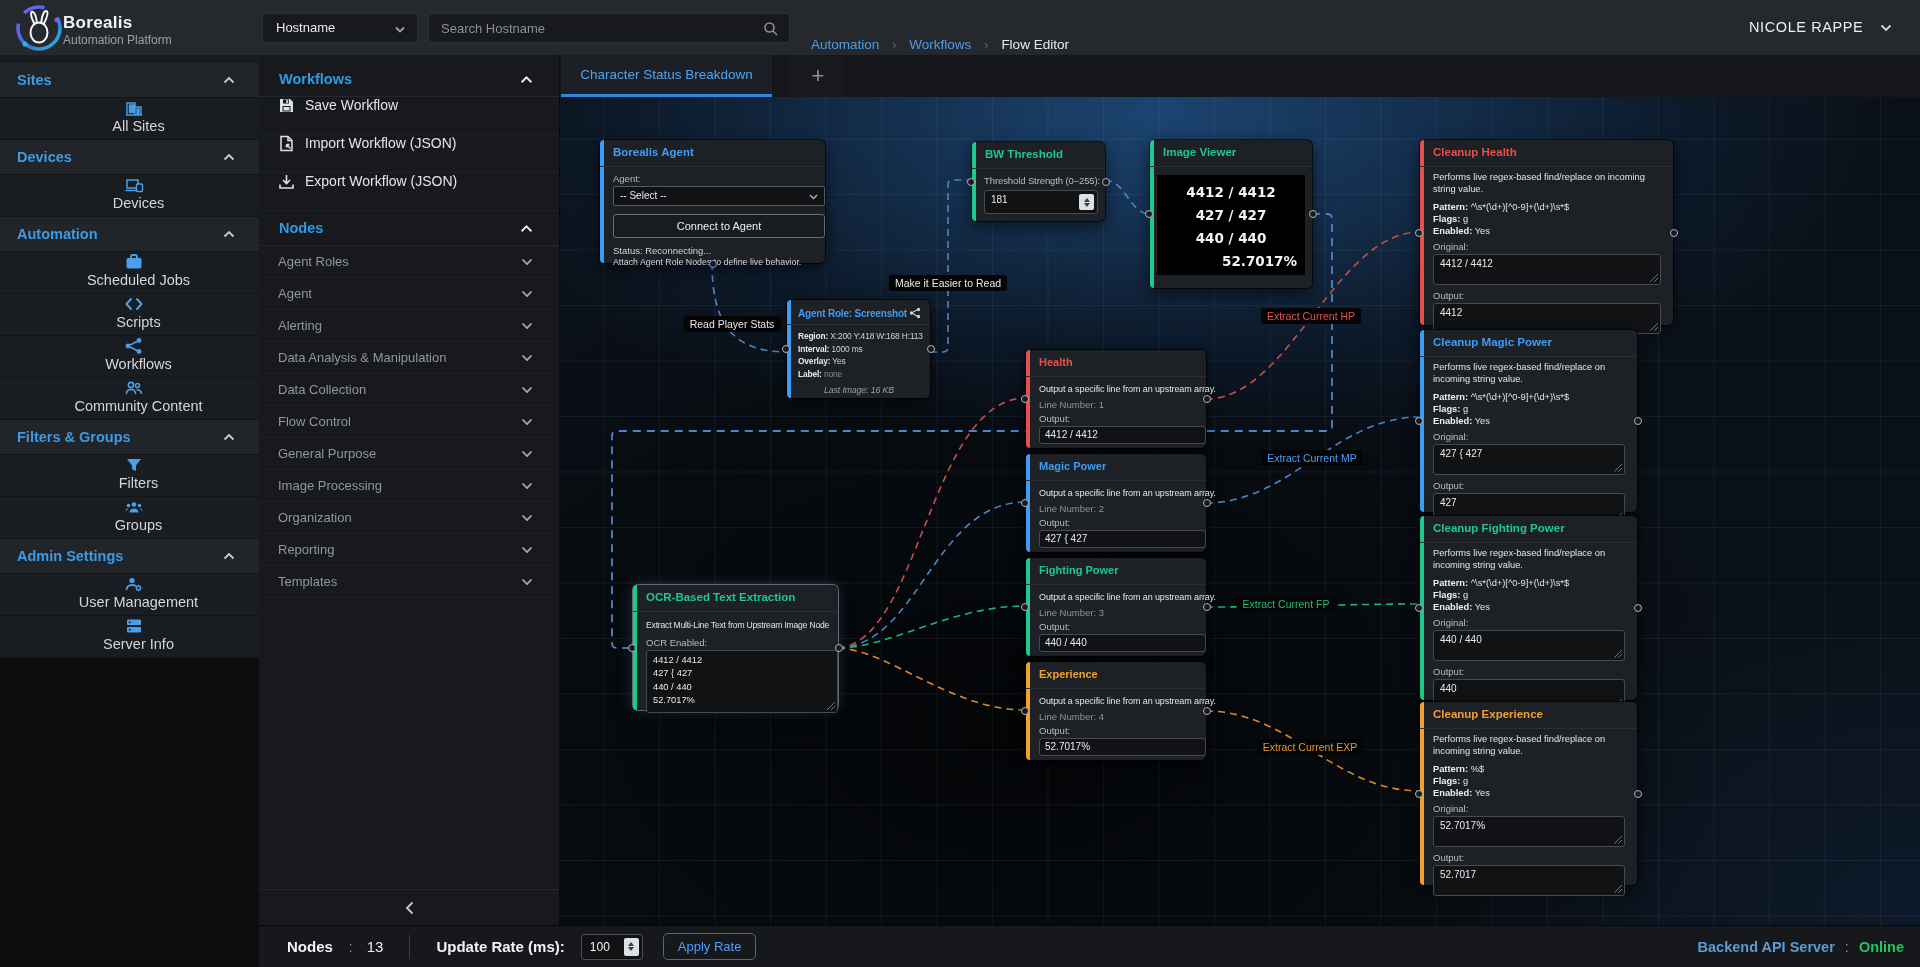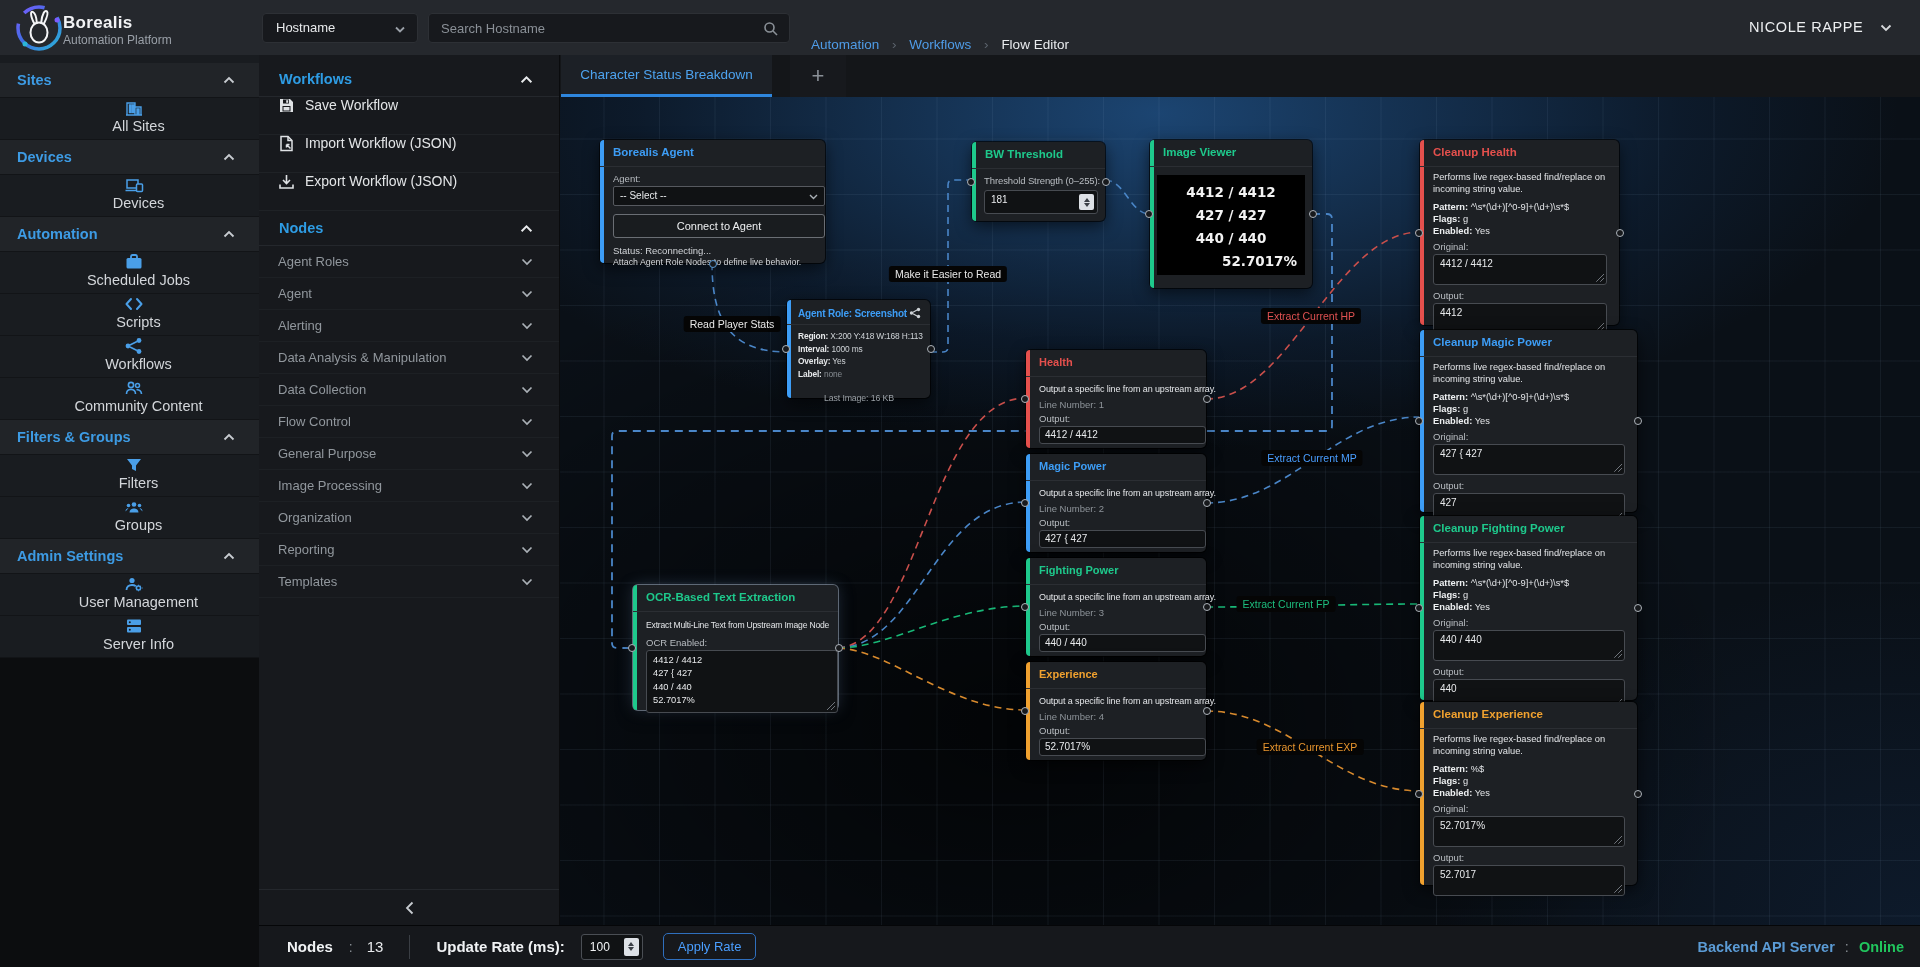--- a/index.html
+++ b/index.html
@@ -82,21 +82,21 @@
   #nb-connect { margin-top:8px; height:24px; border:1px solid #6a6e74; border-radius:3px; background:#191c1f; color:#edeff1; font-size:11px; display:flex; align-items:center; justify-content:center; }
   #nb-status { margin-top:7px; font-size:9.5px; color:#d2d5d9; }
   #nb-hint { font-size:8.8px; color:#d2d5d9; margin-top:1px; white-space:nowrap; }
   
   #node-agentrole .ntitle { font-size:10px; letter-spacing:-.2px; padding:8px 22px 5px 11px; }
   #node-agentrole .nbody { padding:5px 2px 5px 11px; font-size:8.4px; line-height:1.5; letter-spacing:-.15px; white-space:nowrap; }
   #node-agentrole .lbl { font-weight:bold; color:#e6e8ea; }
   #node-agentrole .val { color:#cfd3d7; }
   #node-agentrole .muted { color:#878d93; }
   #ar-share { position:absolute; right:9px; top:7px; }
-  #ar-last { text-align:center; color:#9aa0a6; font-size:8.8px; margin-top:12px; padding-right:8px; }
+  #ar-last { text-align:center; color:#9aa0a6; font-size:8.8px; margin-top:4px; padding-right:8px;font-style:italic; }
   
   #node-bw .nbody { padding:6px 7px 8px 12px; }
   #node-bw .flabel { white-space:nowrap; letter-spacing:-.1px; }
   #bw-input { margin-top:4px; height:24px; width:114px; }
   .spinner { position:absolute; right:3px; top:3px; bottom:3px; width:15px; background:#dde1e6; border-radius:2px; display:flex; flex-direction:column; align-items:center; justify-content:center; gap:1px; }
   .spinner i { display:block; width:0; height:0; border-left:3.5px solid transparent; border-right:3.5px solid transparent; }
   .spinner .up { border-bottom:4px solid #3a3f46; }
   .spinner .dn { border-top:4px solid #3a3f46; }
   
   #iv-img { margin:1px 0 0 0; width:148px; height:100px; background:#000; color:#f2f2f2; font-family:"DejaVu Sans",sans-serif; font-weight:bold; font-size:13.5px; text-align:center; padding-top:6px; line-height:23px; }
@@ -419,21 +419,21 @@
     <path d="M278,551 C360,548 373,405 466,405" stroke="#4a86c8" stroke-width="1.6" stroke-dasharray="7 5"></path>
     <path d="M278,551 C330,551 390,509 466,509" stroke="#18b877" stroke-width="1.6" stroke-dasharray="7 5"></path>
     <path d="M278,551 C330,553 390,613 466,613" stroke="#d88a2d" stroke-width="1.6" stroke-dasharray="7 5"></path>
     <path d="M646,302 C730,302 775,135 860,135" stroke="#c94f4b" stroke-width="1.6" stroke-dasharray="7 5"></path>
     <path d="M646,406 C730,406 775,320 860,320" stroke="#4a86c8" stroke-width="1.6" stroke-dasharray="7 5"></path>
     <path d="M646,510 C720,510 790,507 860,507" stroke="#18b877" stroke-width="1.6" stroke-dasharray="7 5"></path>
     <path d="M646,614 C730,614 775,694 860,694" stroke="#d88a2d" stroke-width="1.6" stroke-dasharray="7 5"></path>
   </svg>
 
   <div class="edge-label" style="left:172px;top:227px;">Read Player Stats</div>
-  <div class="edge-label" style="left:388px;top:177px;">Make it Easier to Read</div>
+  <div class="edge-label" style="left:388px;top:186px;">Make it Easier to Read</div>
   <div class="edge-label el-red" style="left:751px;top:219px;">Extract Current HP</div>
   <div class="edge-label el-blue" style="left:752px;top:361px;">Extract Current MP</div>
   <div class="edge-label el-green" style="left:726px;top:507px;">Extract Current FP</div>
   <div class="edge-label el-orange" style="left:750px;top:650px;">Extract Current EXP</div>
 
   <div class="node" id="node-borealis" style="left:40px;top:43px;width:225px;height:123px;">
     <div class="accent a-blue"></div>
     <div class="ntitle t-blue">Borealis Agent</div>
     <div class="nbody">
       <div class="flabel">Agent:</div>
@@ -560,21 +560,21 @@
     <div class="nbody">
       <div class="ln-desc">Output a specific line from an upstream array.</div>
       <div class="ln-num">Line Number: 4</div>
       <div class="flabel">Output:</div>
       <div class="fbox ln-out">52.7017%</div>
     </div>
     <span class="h l"></span>
     <span class="h r"></span>
   </div>
 
-  <div class="node cleanup-node" style="left:860px;top:43px;width:199px;height:185px;">
+  <div class="node cleanup-node" style="left:860px;top:43px;width:253px;height:185px;">
     <div class="accent a-red"></div>
     <div class="ntitle t-red">Cleanup Health</div>
     <div class="nbody">
       <div class="cl-desc">Performs live regex-based find/replace on incoming string value.</div>
       <div class="cl-meta">
         <div><b>Pattern:</b> <span>^\s*(\d+)[^0-9]+(\d+)\s*$</span></div>
         <div><b>Flags:</b> <span>g</span></div>
         <div><b>Enabled:</b> <span>Yes</span></div>
       </div>
       <div class="flabel">Original:</div>

